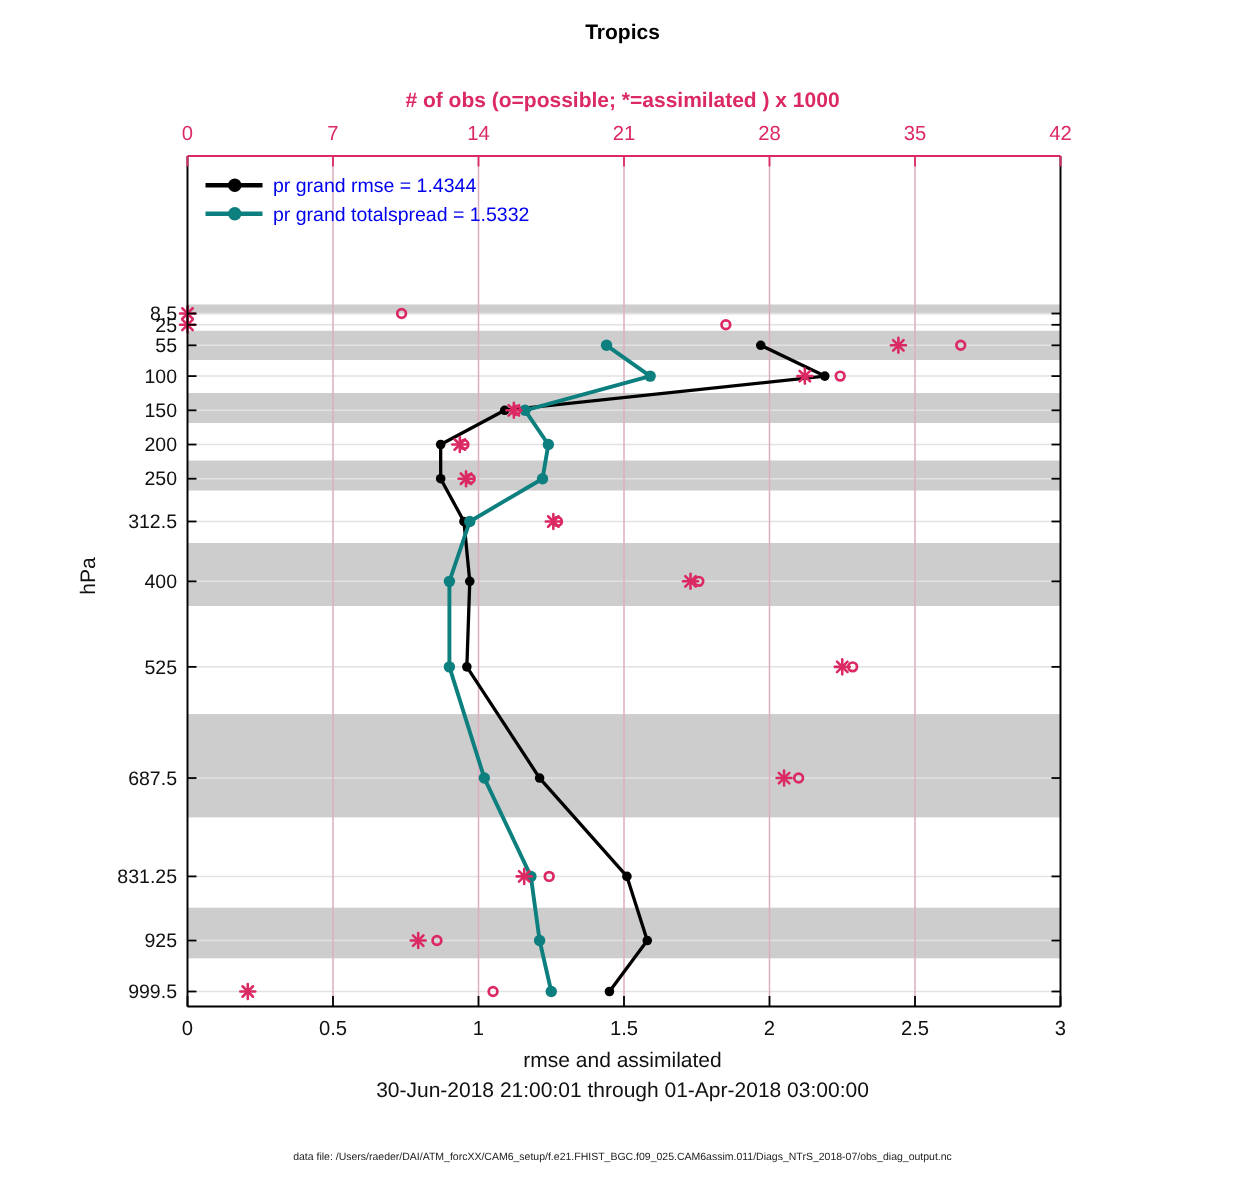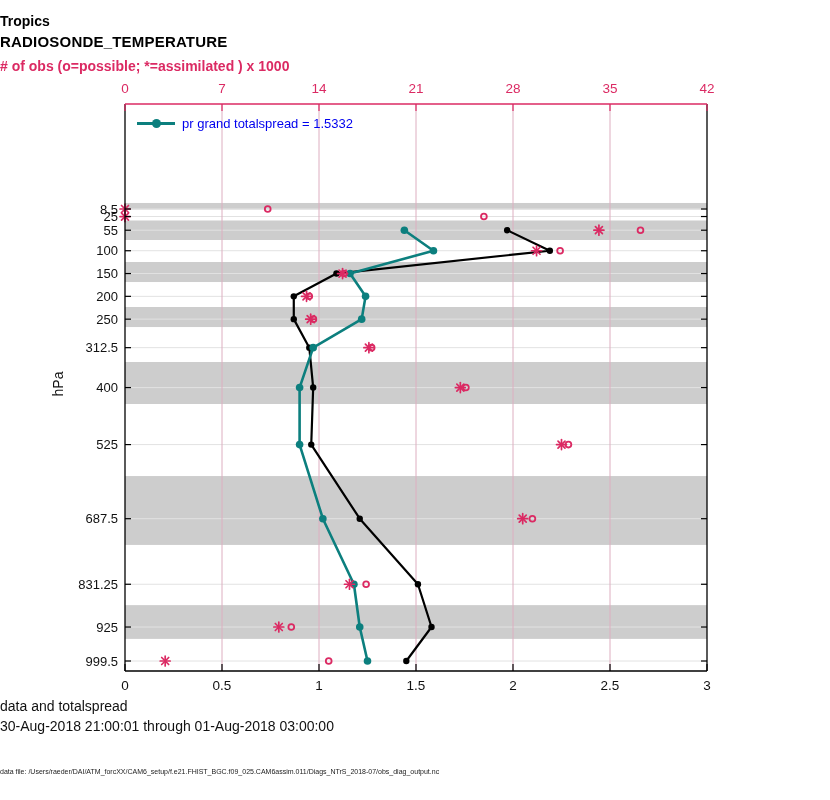--- a/index.html
+++ b/index.html
@@ -2,21 +2,21 @@
 <html><head>
 <meta charset="utf-8">
 <style>
   html,body { margin:0; padding:0; background:#ffffff; }
   #page {
     position:relative; width:830px; height:800px; background:#ffffff;
     font-family:"Liberation Sans","DejaVu Sans",sans-serif; overflow:hidden;
   }
   #chart-svg { position:absolute; left:0; top:0; }
   svg text { font-family:"Liberation Sans","DejaVu Sans",sans-serif; }
-  .center-text { position:absolute; left:0; width:830px; text-align:left; }
+  .center-text { position:absolute; left:0; width:830px; text-align:center; }
   .title-line1 { top:13px; font-size:14px; font-weight:bold; color:#000; }
   .title-line2 { top:33px; font-size:15px; font-weight:bold; color:#000; letter-spacing:0.2px; }
   .obs-axis-label { top:58px; font-size:14px; color:#DB2A63;font-weight:bold; }
   .x-axis-label { top:698px; font-size:14px; color:#111; }
   .subtitle { top:718px; font-size:14px; color:#111; }
   .footer { top:768px; font-size:7px; color:#222; }
   #legend { position:absolute; left:137px; top:114px; }
   .legend-row { display:flex; align-items:center; height:19px; }
   .legend-sample { position:relative; width:38px; height:9px; margin-right:7px; }
   .legend-line { position:absolute; left:0; top:3px; width:38px; height:3px; }
@@ -225,31 +225,37 @@
       <text x="118" y="588.76034308779" text-anchor="end" font-size="13" fill="#111">831.25</text>
       <line x1="125" x2="131" y1="627.0201816347123" y2="627.0201816347123" stroke="#000000" stroke-width="1.2"></line>
       <line x1="707" x2="701" y1="627.0201816347123" y2="627.0201816347123" stroke="#000000" stroke-width="1.2"></line>
       <text x="118" y="631.5201816347123" text-anchor="end" font-size="13" fill="#111">925</text>
       <line x1="125" x2="131" y1="661" y2="661" stroke="#000000" stroke-width="1.2"></line>
       <line x1="707" x2="701" y1="661" y2="661" stroke="#000000" stroke-width="1.2"></line>
       <text x="118" y="665.5" text-anchor="end" font-size="13" fill="#111">999.5</text>
     </svg>
 
   <div class="center-text title-line1">Tropics</div>
-  <div class="center-text title-line2">RADIOSONDE_TEMPERATURE</div>
   <div class="center-text obs-axis-label"># of obs (o=possible; *=assimilated ) x 1000</div>
 
   <div id="legend">
+    <div class="legend-row">
+      <span class="legend-sample">
+        <span class="legend-line lc-black"></span>
+        <span class="legend-dot lc-black"></span>
+      </span>
+      <span class="legend-label">pr grand rmse = 1.4344</span>
+    </div>
     <div class="legend-row">
       <span class="legend-sample">
         <span class="legend-line lc-teal"></span>
         <span class="legend-dot lc-teal"></span>
       </span>
       <span class="legend-label">pr grand totalspread = 1.5332</span>
     </div>
   </div>
 
   <div class="y-axis-label">hPa</div>
 
-  <div class="center-text x-axis-label">data and totalspread</div>
-  <div class="center-text subtitle">30-Aug-2018 21:00:01 through 01-Aug-2018 03:00:00</div>
+  <div class="center-text x-axis-label">rmse and assimilated</div>
+  <div class="center-text subtitle">30-Jun-2018 21:00:01 through 01-Apr-2018 03:00:00</div>
   <div class="center-text footer">data file: /Users/raeder/DAI/ATM_forcXX/CAM6_setup/f.e21.FHIST_BGC.f09_025.CAM6assim.011/Diags_NTrS_2018-07/obs_diag_output.nc</div>
 </div>
 
 </body></html>

